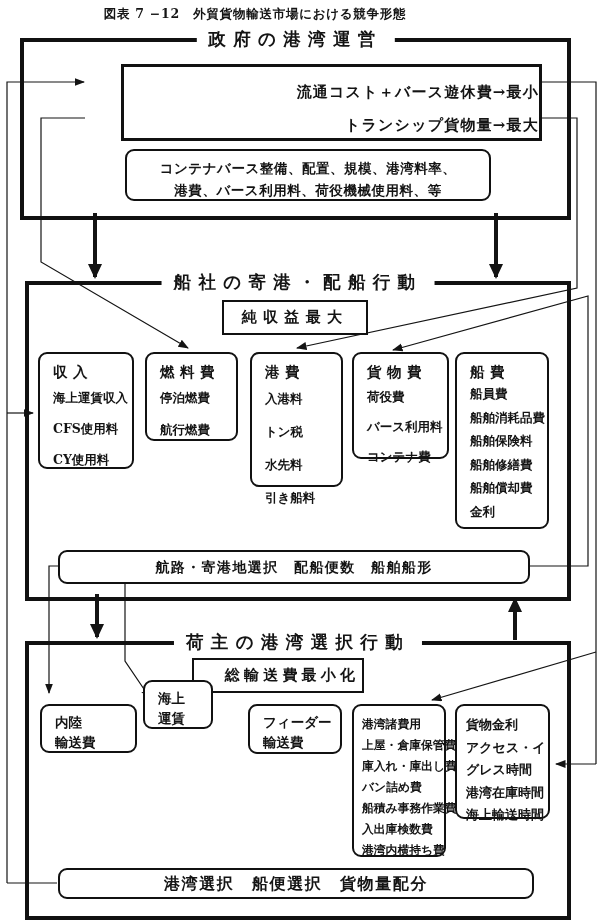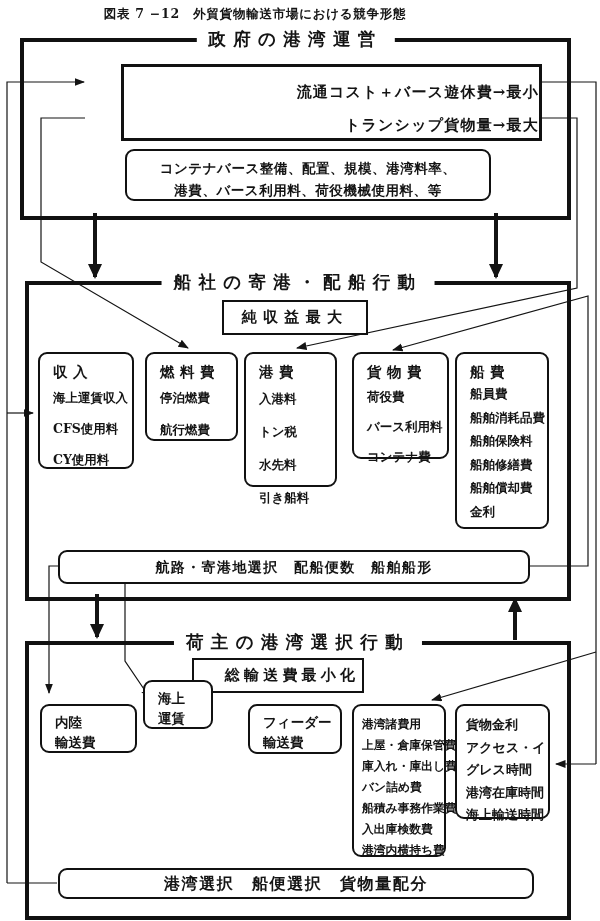--- a/index.html
+++ b/index.html
@@ -37,21 +37,21 @@
   .costbox{padding:9px 2px 0 13px;}
   .costbox .bx-heading{font-size:14.5px;letter-spacing:0.38em;white-space:nowrap;}
   .costbox .item{font-size:12.5px;white-space:nowrap;}
   .lh31 .item{line-height:31px;}
   .lh32 .item{line-height:32px;}
   .lh33 .item{line-height:33px;}
   .lh30 .item{line-height:30px;}
   .lh23 .item{line-height:23.5px;}
   .cb1{left:38px;top:352px;width:96px;height:117px;}
   .cb2{left:145px;top:352px;width:93px;height:89px;}
-  .cb3{left:244px;top:352px;width:93px;height:135px;}
+  .cb3{left:250px;top:352px;width:93px;height:135px;}
   .cb4{left:352px;top:352px;width:97px;height:107px;}
   .cb5{left:455px;top:352px;width:94px;height:177px;}
   .sb{padding:6px 8px 0 13px;}
   .sb .line{font-size:13.5px;line-height:20px;white-space:nowrap;}
   .sb1{left:40px;top:704px;width:97px;height:49px;}
   .sb2{left:143px;top:680px;width:70px;height:49px;}
   .sb3{left:248px;top:704px;width:94px;height:50px;}
   .sb4{left:352px;top:704px;width:94px;height:153px;padding:8px 2px 0 8px;}
   .sb4 .line{font-size:11.8px;line-height:21px;}
   .sb5{left:455px;top:704px;width:95px;height:115px;padding:8px 2px 0 9px;}

